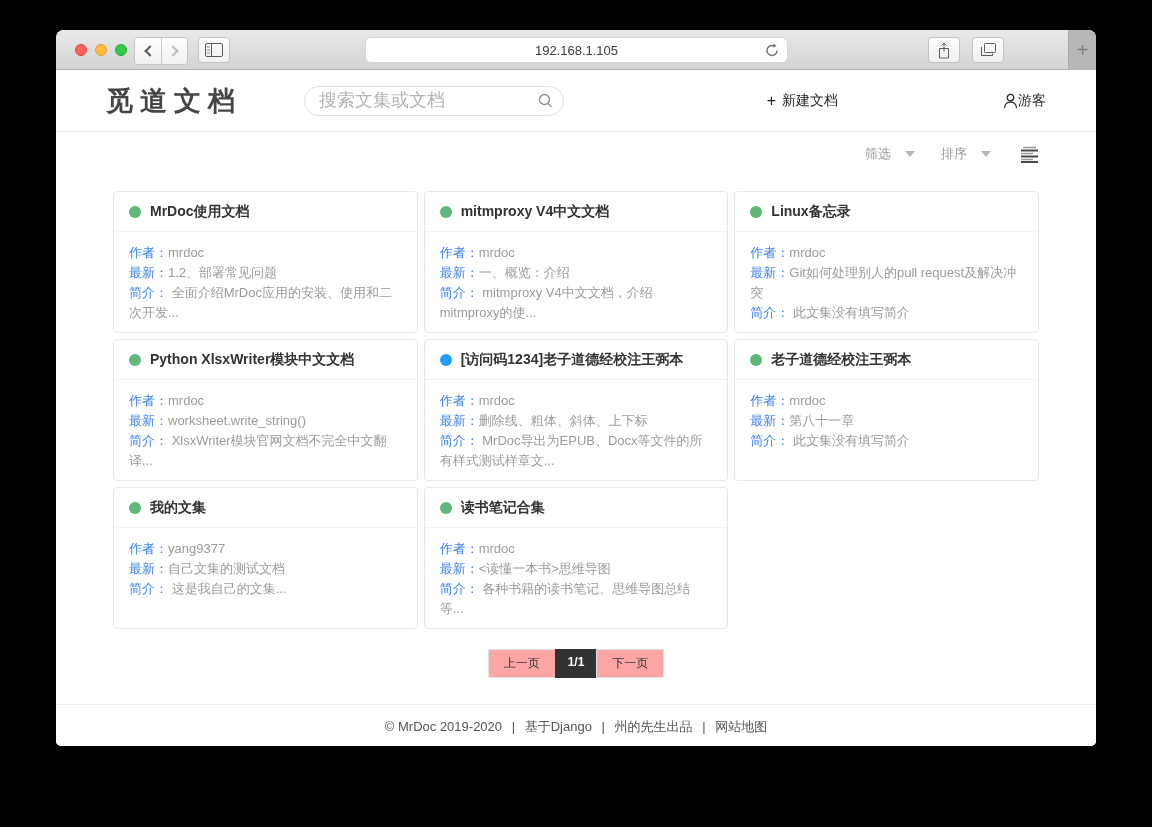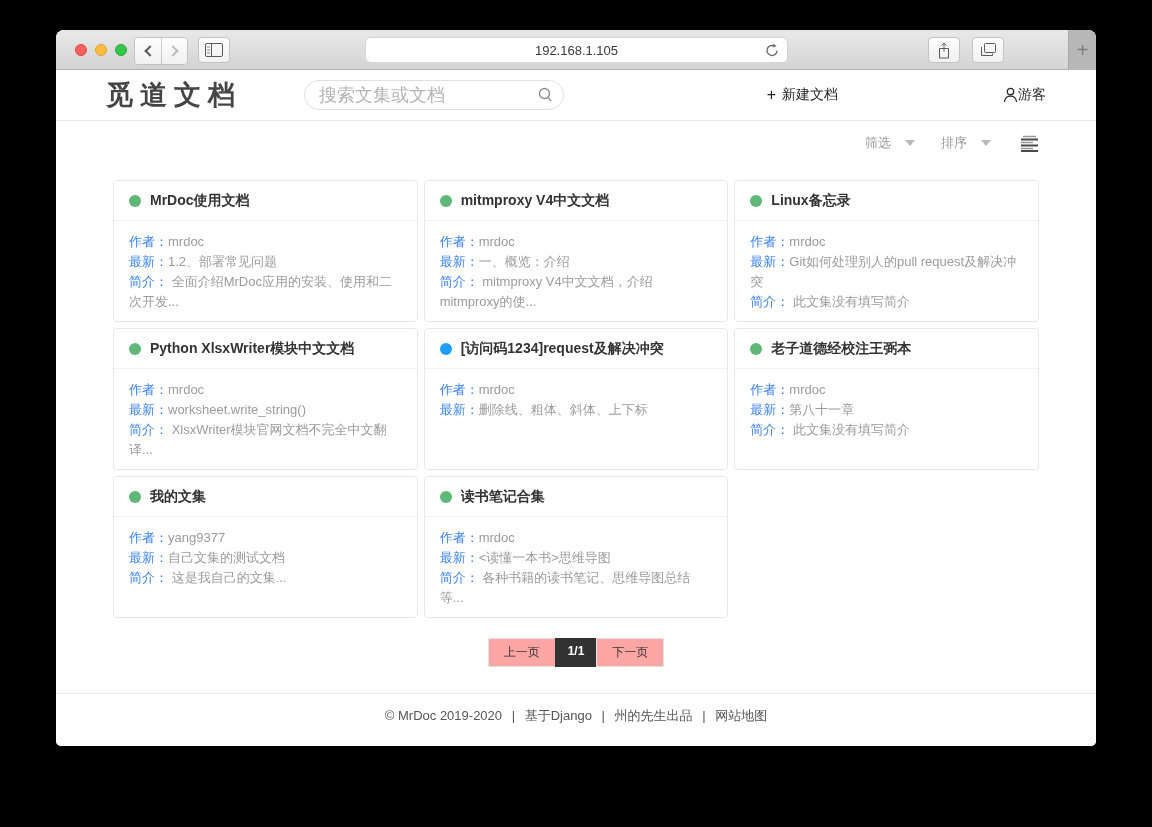--- a/index.html
+++ b/index.html
@@ -40,21 +40,21 @@
             font-size:20px; font-weight:300; border-left:1px solid #a8a8a8; }
 
   .urlbar { position:absolute; left:309px; top:7px; width:423px; height:26px; background:#fff;
             border:1px solid #d6d6d6; border-radius:6px; display:flex; align-items:center;
             justify-content:center; font-size:13px; color:#3a3a3a; }
   .reload { position:absolute; right:8px; top:5px; }
 
   
   .page { position:relative; height:676px; background:#fff; }
 
-  .site-header { display:flex; align-items:center; height:51px; padding-left:50px;
+  .site-header { display:flex; align-items:center; height:62px; padding-left:50px;
                  border-bottom:1px solid #ececec; }
   .logo { font-size:27px; font-weight:700; letter-spacing:7px; color:#454545; cursor:pointer; }
   .searchbox { position:relative; margin-left:62px; width:260px; }
   .searchbox input { width:260px; height:30px; border:1px solid #e0e0e0; border-radius:16px;
                      padding:0 34px 0 14px; font-size:18px; color:#555; outline:none; }
   .searchbox input::placeholder { color:#b3b3b3; }
   .search-ico { position:absolute; right:11px; top:7px; }
   .newdoc { margin-left:auto; display:flex; align-items:center; gap:6px; font-size:14px;
             color:#1f1f1f; cursor:pointer; }
   .newdoc .plus { font-size:16px; font-weight:400; line-height:1; }
@@ -244,25 +244,26 @@
           <div class="card-body">
             <div class="meta"><span class="meta-label">作者：</span><span>mrdoc</span></div>
             <div class="meta"><span class="meta-label">最新：</span><span>worksheet.write_string()</span></div>
             <div class="meta"><span class="meta-label">简介： </span><span>XlsxWriter模块官网文档不完全中文翻译...</span></div>
           </div>
         </div>
 
         <div class="card">
           <div class="card-head">
             <span class="dot" style="background: rgb(30, 159, 255);"></span>
-            <span class="card-title">[访问码1234]request及解决冲突</span>
+            <span class="card-title">[访问码1234]老子道德经校注王弼本</span>
           </div>
           <div class="card-body">
             <div class="meta"><span class="meta-label">作者：</span><span>mrdoc</span></div>
             <div class="meta"><span class="meta-label">最新：</span><span>删除线、粗体、斜体、上下标</span></div>
+            <div class="meta"><span class="meta-label">简介： </span><span>MrDoc导出为EPUB、Docx等文件的所有样式测试样章文...</span></div>
           </div>
         </div>
 
         <div class="card">
           <div class="card-head">
             <span class="dot" style="background: rgb(95, 184, 120);"></span>
             <span class="card-title">老子道德经校注王弼本</span>
           </div>
           <div class="card-body">
             <div class="meta"><span class="meta-label">作者：</span><span>mrdoc</span></div>

